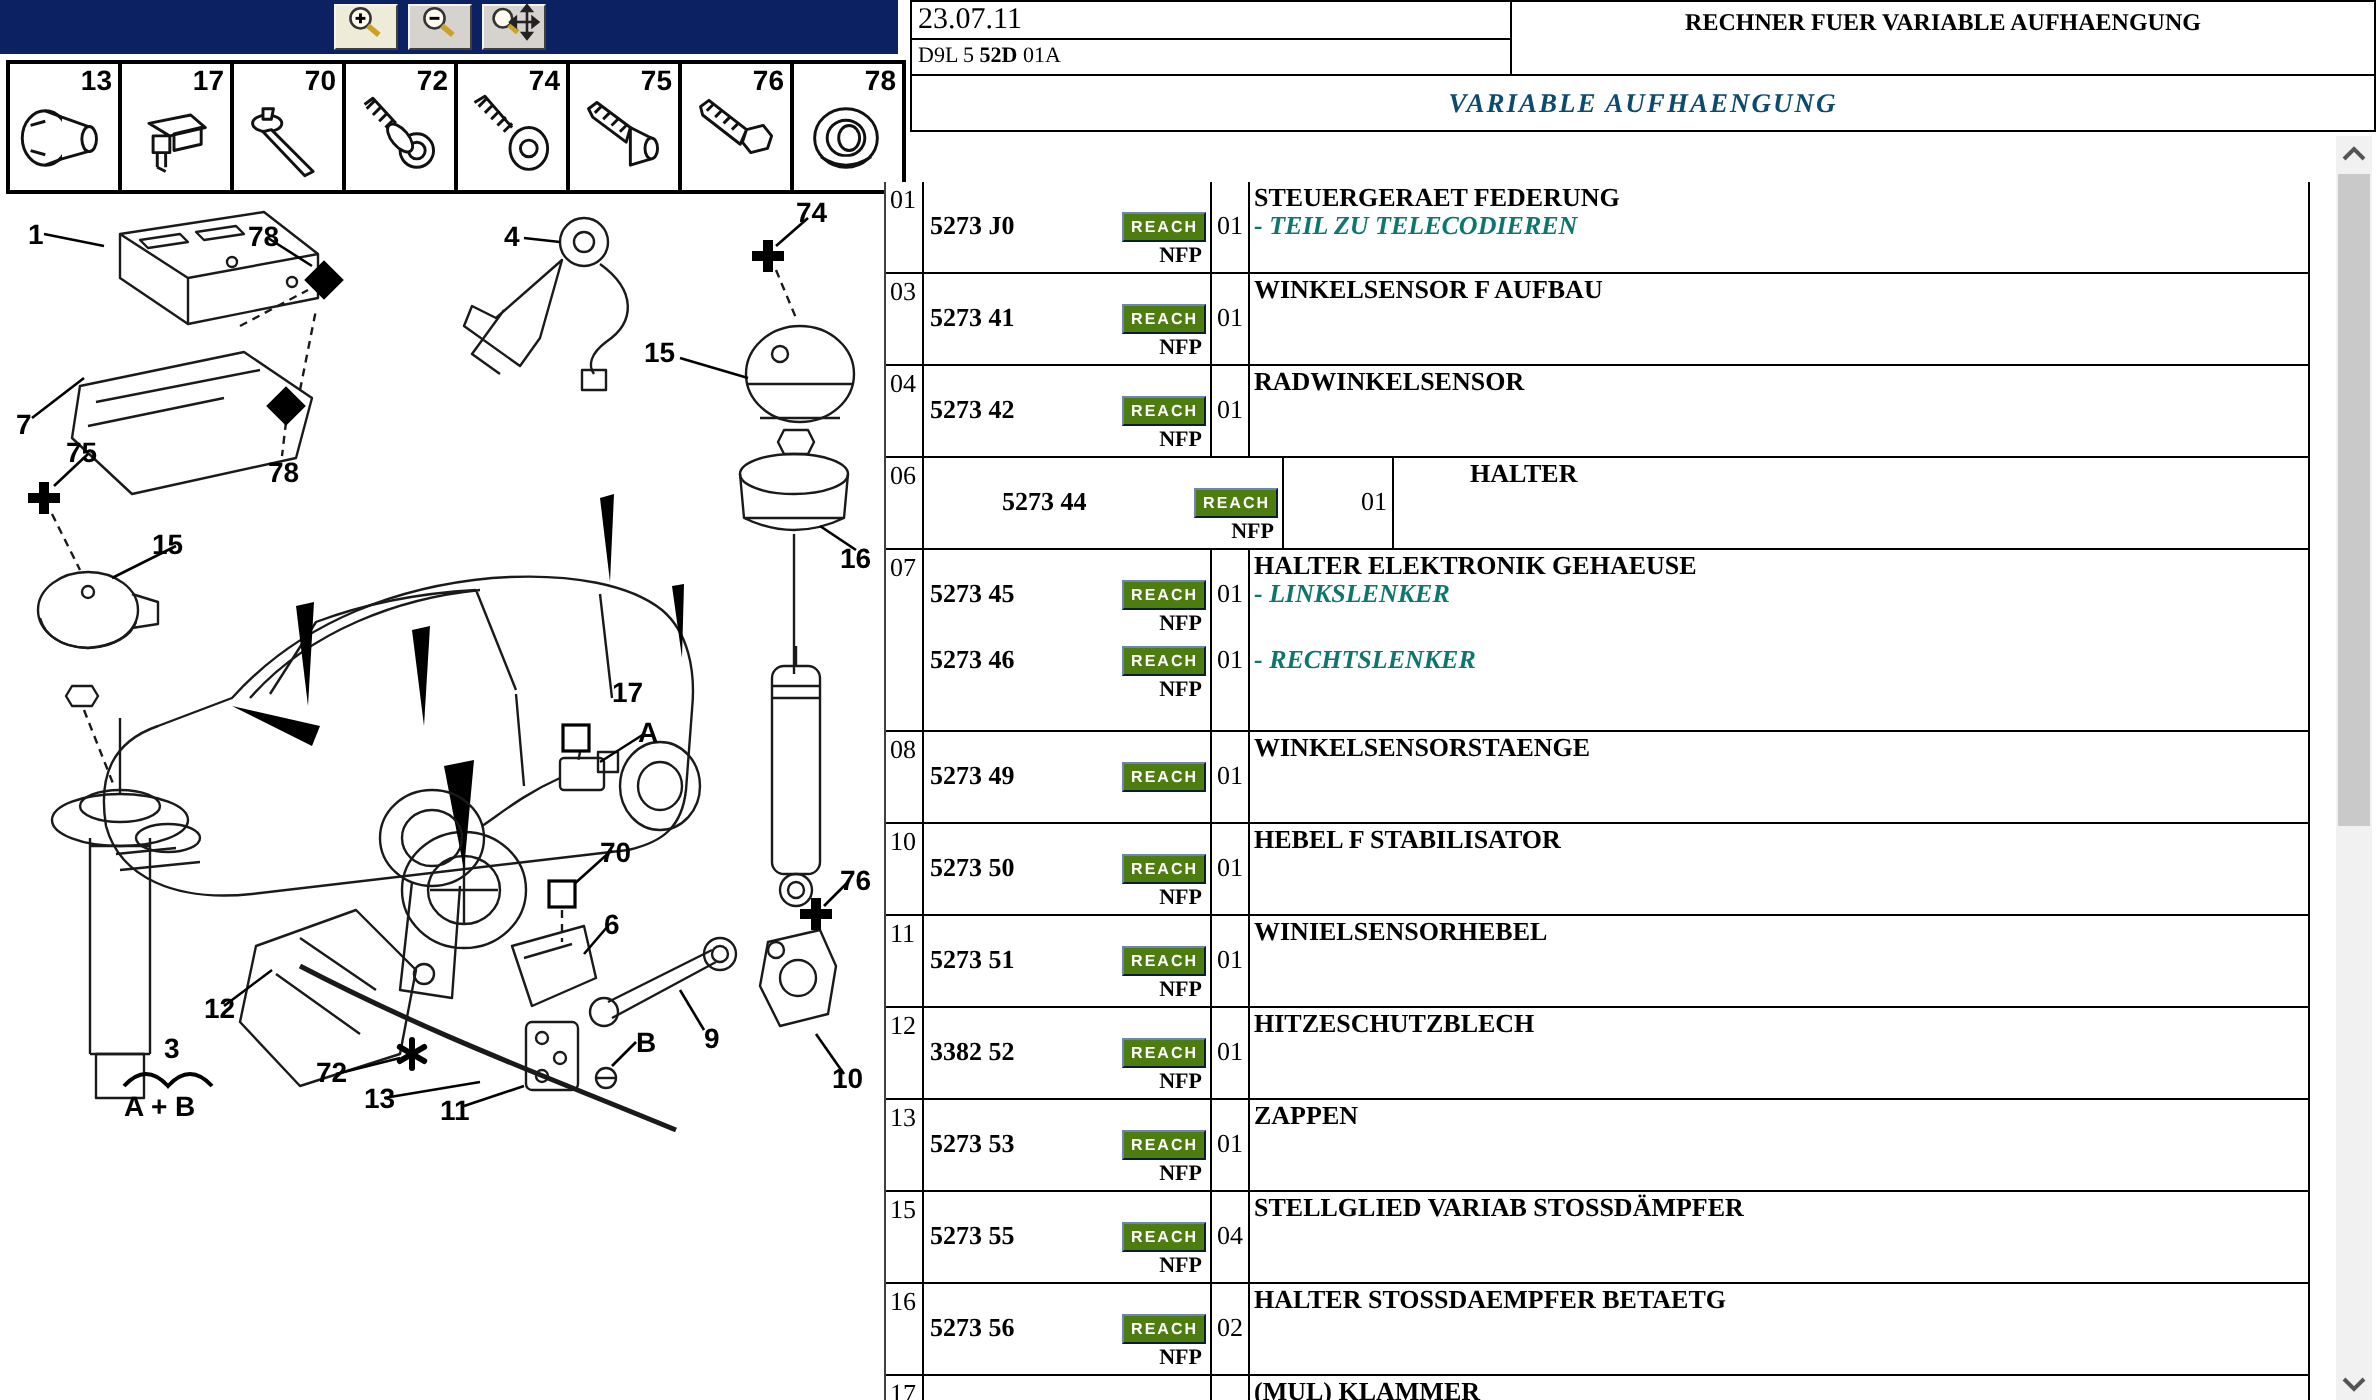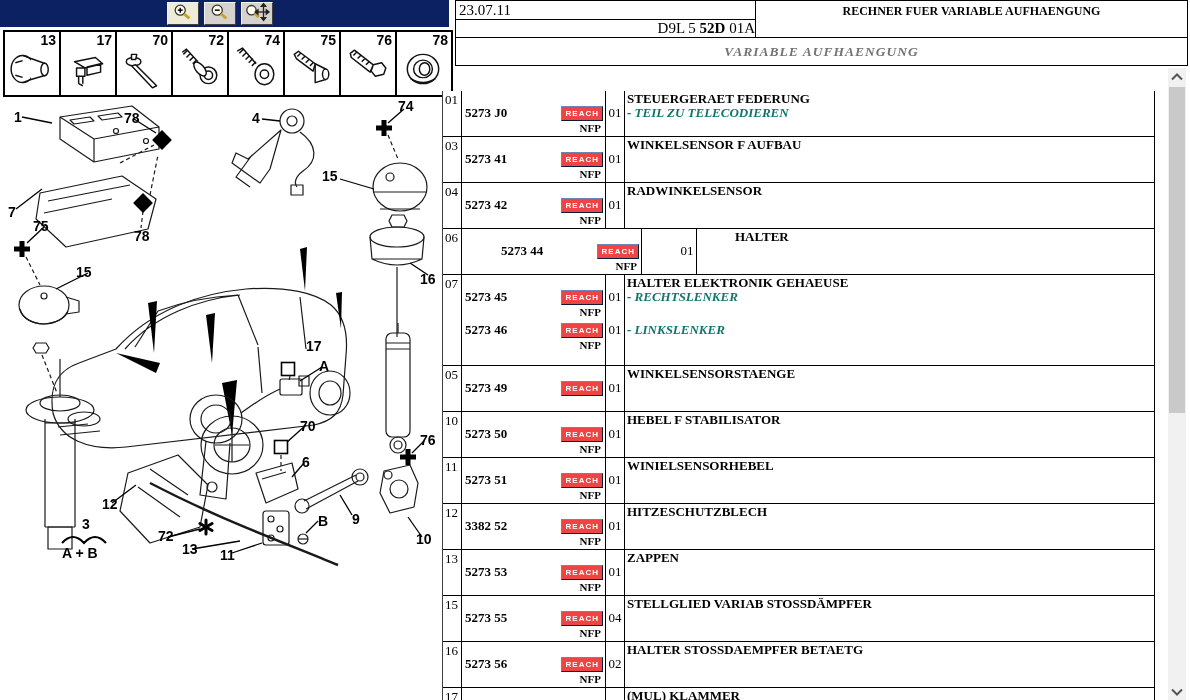--- a/index.html
+++ b/index.html
@@ -20,38 +20,38 @@
   .thumb:first-child{margin-left:0;}
   .thumb .num{position:absolute;top:0px;right:3px;font:bold 14px "Liberation Sans",sans-serif;}
   .thumb svg{position:absolute;left:3px;top:14px;}
 
   #diagram-wrap{position:absolute;left:0;top:97px;width:455px;height:475px;}
 
   
   #hdr{position:absolute;left:455px;top:0;width:733px;height:38px;border:1px solid #000;box-sizing:border-box;background:#fff;}
   #hdr-left{position:absolute;left:0;top:0;width:300px;height:36px;border-right:1px solid #000;box-sizing:border-box;}
   #hdr-date{height:18px;line-height:18px;padding-left:3px;font-size:15px;border-bottom:1px solid #000;}
-  #hdr-code{height:17px;line-height:17px;padding-left:3px;font-size:15px;text-align:right;}
+  #hdr-code{height:17px;line-height:17px;padding-left:3px;font-size:11px;}
   #hdr-title{position:absolute;left:300px;right:0;top:0;height:20px;line-height:20px;
              text-align:center;font-weight:bold;font-size:12px;}
   #band{position:absolute;left:455px;top:38px;width:733px;height:28px;border:1px solid #000;border-top:none;
         box-sizing:border-box;display:flex;align-items:center;justify-content:center;
-        color:#737373;font-weight:bold;font-style:italic;font-size:13.5px;letter-spacing:1px;background:#fff;}
+        color:#0c4a6e;font-weight:bold;font-style:italic;font-size:13.5px;letter-spacing:1px;background:#fff;}
 
   #tbl{position:absolute;left:442px;top:66px;width:713px;height:634px;overflow:hidden;
        border-left:1px solid #404040;box-sizing:border-box;background:#fff;margin-top:25px;}
   .t-row{display:grid;grid-template-columns:19px 144px 19px 1fr;border-bottom:1px solid #000;box-sizing:border-box;overflow:hidden;}
   .t-row>div{border-right:1px solid #000;box-sizing:border-box;overflow:hidden;}
   .c-ref{font-size:13px;padding:1px 0 0 2px;}
   .c-part{padding-top:15px;}
   .entry{height:33px;}
   .pline{display:flex;justify-content:space-between;align-items:center;height:14px;padding:0 2px 0 3px;}
   .pnum{font-weight:bold;font-size:13px;white-space:nowrap;}
   .pnum.it{font-weight:normal;font-style:italic;}
-  .reach{background:#ef4444;color:#fff;font:bold 8px "Liberation Sans",sans-serif;letter-spacing:1px;
+  .reach{background:#4d7c0f;color:#fff;font:bold 8px "Liberation Sans",sans-serif;letter-spacing:1px;
          padding:2px 3px 2px 4px;border:1px solid;border-color:#6b85b5 #0a1c3a #0a1c3a #6b85b5;cursor:pointer;}
   .nfp{text-align:right;font-weight:bold;font-size:11px;padding-right:4px;height:15px;line-height:16px;}
   .c-qty{padding-top:15px;font-size:13px;text-align:center;}
   .qcell{height:33px;line-height:14px;}
   .c-desc{padding:1px 0 0 2px;}
   .d-title{font-weight:bold;font-size:13px;height:14px;line-height:14px;white-space:nowrap;}
   .d-note{height:33px;line-height:14px;font-size:13px;white-space:nowrap;}
   .d-note.green{color:#0f766e;font-style:italic;font-weight:bold;}
   .d-note.plain{font-weight:normal;}
 
@@ -480,26 +480,26 @@
           </div>
           <div class="nfp">NFP</div>
         </div>
       </div>
       <div class="c-qty">
         <div class="qcell">01</div>
         <div class="qcell">01</div>
       </div>
       <div class="c-desc">
         <div class="d-title">HALTER ELEKTRONIK GEHAEUSE</div>
+        <div class="d-note green">- LINKSLENKER</div>
         <div class="d-note green">- RECHTSLENKER</div>
-        <div class="d-note green">- LINKSLENKER</div>
-      </div>
-    </div>
-    <div class="t-row" style="height: 46px;">
-      <div class="c-ref">05</div>
+      </div>
+    </div>
+    <div class="t-row" style="height: 46px;">
+      <div class="c-ref">08</div>
       <div class="c-part">
         <div class="entry">
           <div class="pline">
             <span class="pnum">5273 49</span>
             <span class="reach">REACH</span>
           </div>
         </div>
       </div>
       <div class="c-qty">
         <div class="qcell">01</div>

